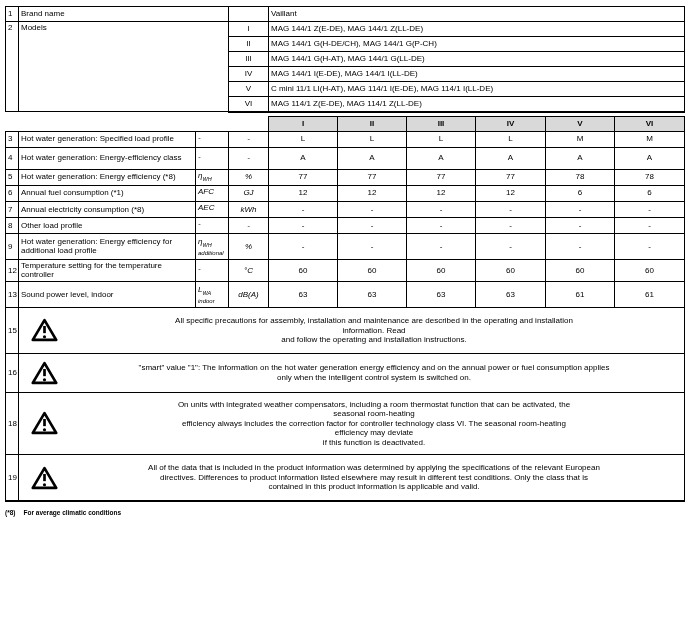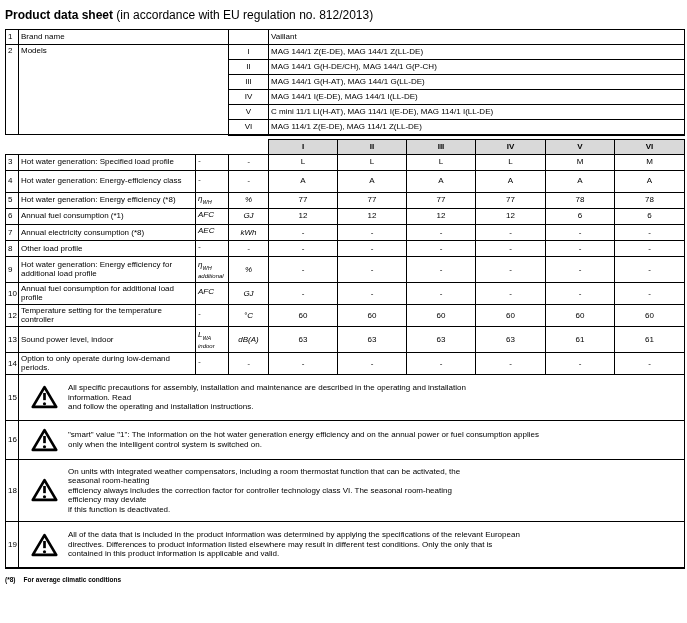--- a/index.html
+++ b/index.html
@@ -17,33 +17,32 @@
   td.num{padding-left:2px;padding-right:1px;}
   td.toplft{vertical-align:top;}
   td.ctr{text-align:center;}
   td.noborder{border:none;background:#fff;}
   td.colhead{text-align:center;font-weight:bold;background:#d9d9d9;}
   td.sym{font-style:italic;padding-left:2px;}
   td.sym sub{font-size:5.5px;}
   .sym2{display:block;font-size:6px;line-height:6px;font-style:italic;}
   td.unit{font-style:italic;text-align:center;}
   td.notecell{padding:2px 4px;}
-  .notewrap{display:flex;align-items:center;}
+  .notewrap{display:flex;align-items:center;text-align:center;}
   .tri{flex:0 0 auto;margin:0 10px 0 8px;}
   .notelines{flex:1 1 auto;}
   .notelines div{font-size:8px;line-height:9.5px;}
   .footnote{margin-top:7px;font-size:6.5px;font-weight:bold;}
   .footnote .fnmark{margin-right:8px;}
 </style>
 </head>
 <body>
 
 <div class="sheet">
 
-  <div class="title"><b>Product data sheet</b><span> (in accordance with EU regulation no. 812/2013)</span></div>
 
   <table class="tblA">
     <colgroup>
         <col style="width:13px">
         <col style="width:177px">
         <col style="width:33px">
         <col style="width:40px">
         <col style="width:69px">
         <col style="width:69px">
         <col style="width:69px">
@@ -195,32 +194,20 @@
       <td class="sym"><span>η</span><sub>WH</sub><span class="sym2">additional</span></td>
       <td class="unit">%</td>
       <td class="ctr">-</td>
       <td class="ctr">-</td>
       <td class="ctr">-</td>
       <td class="ctr">-</td>
       <td class="ctr">-</td>
       <td class="ctr">-</td>
     </tr>
 
-    <tr style="height:22px">
-      <td class="num">10</td>
-      <td>Annual fuel consumption for additional load profile</td>
-      <td class="sym"><span>AFC</span><sub></sub><span class="sym2"></span></td>
-      <td class="unit">GJ</td>
-      <td class="ctr">-</td>
-      <td class="ctr">-</td>
-      <td class="ctr">-</td>
-      <td class="ctr">-</td>
-      <td class="ctr">-</td>
-      <td class="ctr">-</td>
-    </tr>
 
 
     <tr style="height:22px">
       <td class="num">12</td>
       <td>Temperature setting for the temperature controller</td>
       <td class="sym"><span>-</span><sub></sub><span class="sym2"></span></td>
       <td class="unit">°C</td>
       <td class="ctr">60</td>
       <td class="ctr">60</td>
       <td class="ctr">60</td>
@@ -235,32 +222,20 @@
       <td class="sym"><span>L</span><sub>WA</sub><span class="sym2">indoor</span></td>
       <td class="unit">dB(A)</td>
       <td class="ctr">63</td>
       <td class="ctr">63</td>
       <td class="ctr">63</td>
       <td class="ctr">63</td>
       <td class="ctr">61</td>
       <td class="ctr">61</td>
     </tr>
 
-    <tr style="height:22px">
-      <td class="num">14</td>
-      <td>Option to only operate during low-demand periods.</td>
-      <td class="sym"><span>-</span><sub></sub><span class="sym2"></span></td>
-      <td class="unit">-</td>
-      <td class="ctr">-</td>
-      <td class="ctr">-</td>
-      <td class="ctr">-</td>
-      <td class="ctr">-</td>
-      <td class="ctr">-</td>
-      <td class="ctr">-</td>
-    </tr>
 
     <tr style="height:46px">
       <td class="num">15</td>
       <td colspan="9" class="notecell">
         <div class="notewrap">
           <svg class="tri" width="27" height="24" viewBox="0 0 60 52">
                 <path d="M30 4 L56 48 L4 48 Z" fill="none" stroke="#000" stroke-width="6" stroke-linejoin="round"></path>
                 <line x1="30" y1="17" x2="30" y2="33" stroke="#000" stroke-width="6"></line>
                 <circle cx="30" cy="41" r="3.5" fill="#000"></circle>
               </svg>
@@ -315,21 +290,21 @@
       <td class="num">19</td>
       <td colspan="9" class="notecell">
         <div class="notewrap">
           <svg class="tri" width="27" height="24" viewBox="0 0 60 52">
                 <path d="M30 4 L56 48 L4 48 Z" fill="none" stroke="#000" stroke-width="6" stroke-linejoin="round"></path>
                 <line x1="30" y1="17" x2="30" y2="33" stroke="#000" stroke-width="6"></line>
                 <circle cx="30" cy="41" r="3.5" fill="#000"></circle>
               </svg>
           <div class="notelines">
             <div>All of the data that is included in the product information was determined by applying the specifications of the relevant European</div>
-            <div>directives. Differences to product information listed elsewhere may result in different test conditions. Only the only that is</div>
+            <div>directives. Differences to product information listed elsewhere may result in different test conditions. Only the class that is</div>
             <div>contained in this product information is applicable and valid.</div>
           </div>
         </div>
       </td>
     </tr>
   </tbody>
     </table>
 
   <div class="footnote"><span class="fnmark">(*8)</span><span>For average climatic conditions</span></div>
 

